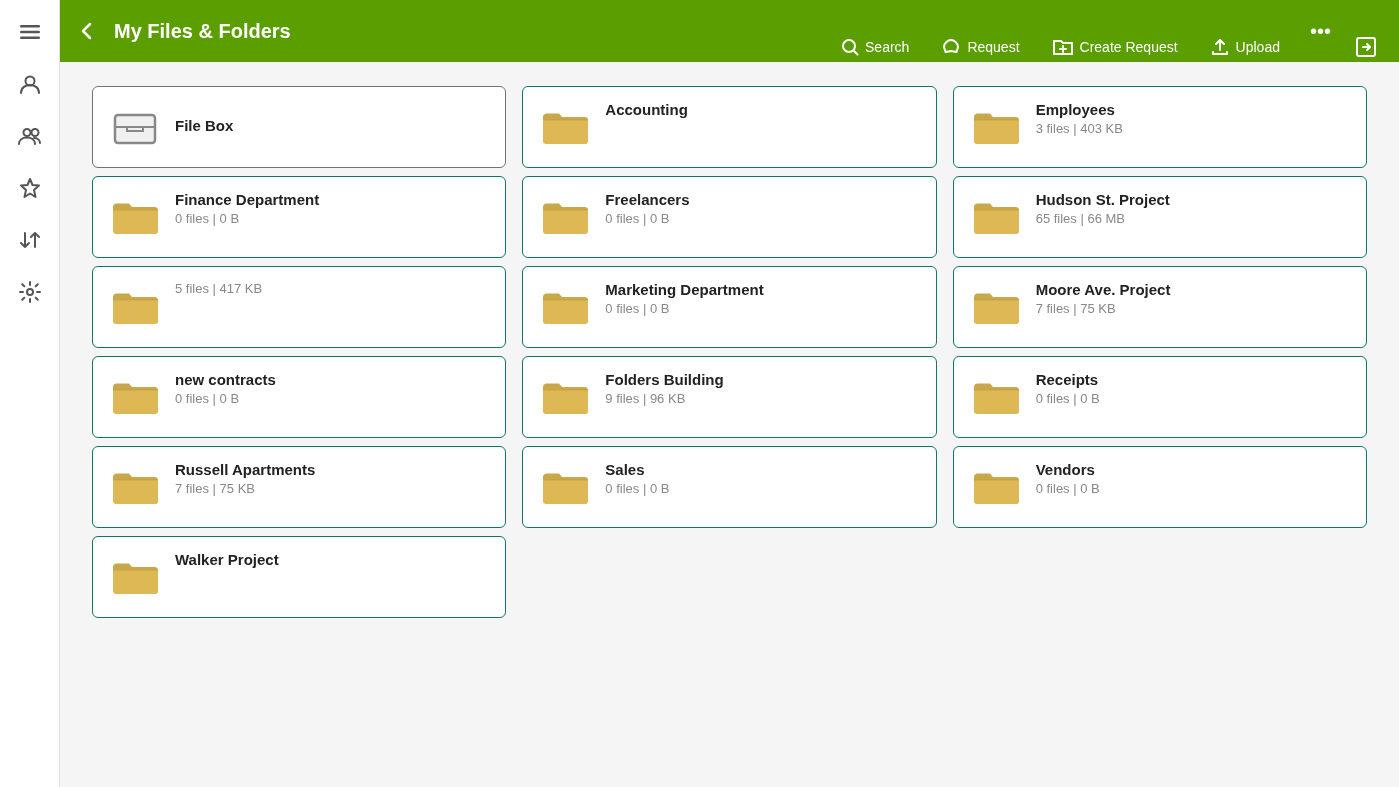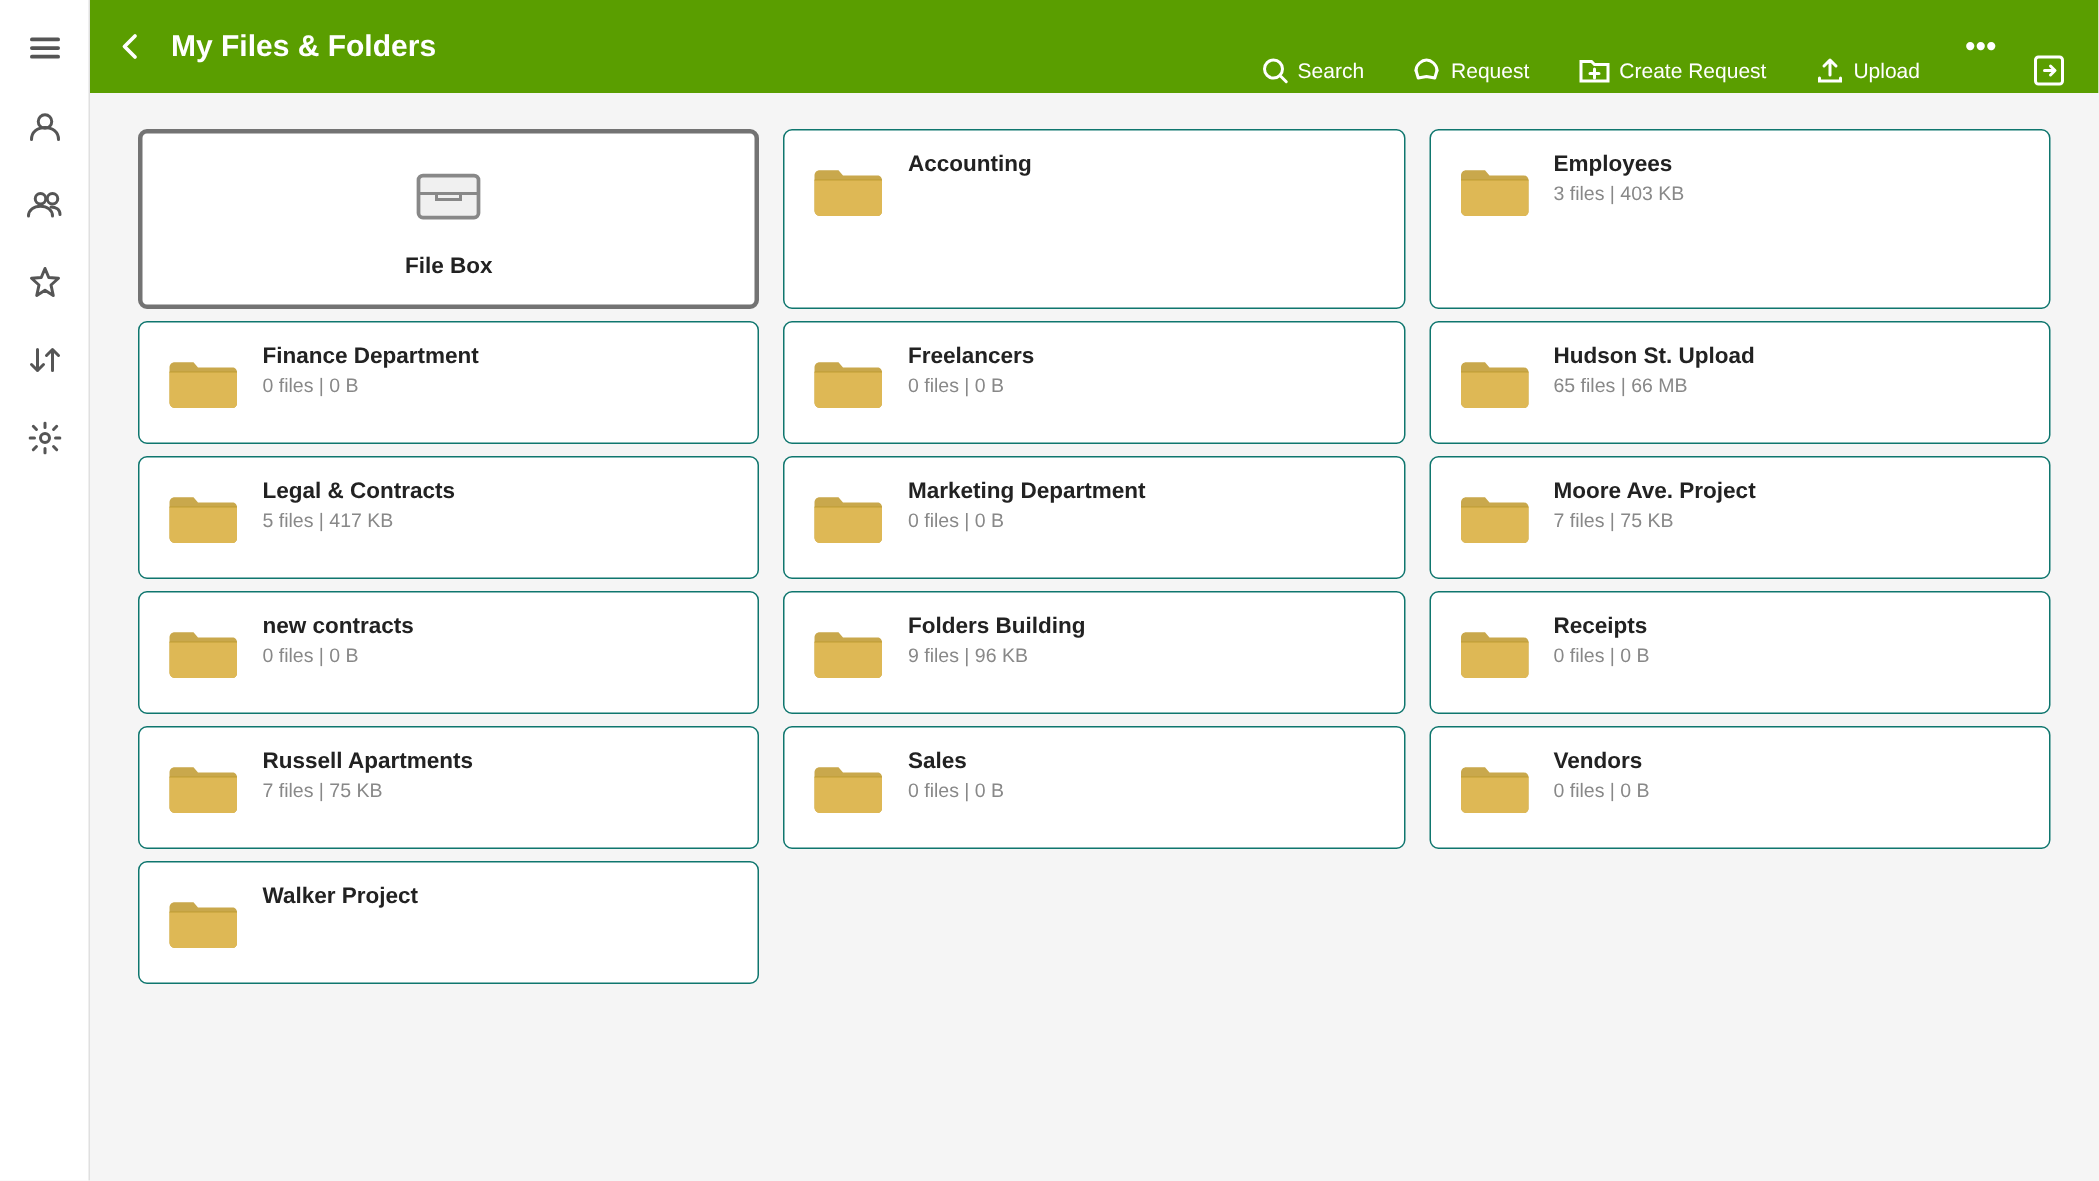--- a/index.html
+++ b/index.html
@@ -129,23 +129,22 @@
 
     
     .filebox-item {
       display: flex;
       align-items: center;
       gap: 14px;
       padding: 14px 16px;
       background: white;
       border-radius: 6px;
       cursor: pointer;
-      border: 3px solid #737373;
+      border: 1px solid #737373;
       min-height: 72px;
-      flex-direction: column;
     }
     .filebox-icon-wrap {
       width: 52px;
       height: 52px;
       display: flex;
       align-items: center;
       justify-content: center;
       flex-shrink: 0;
     }
 
@@ -311,34 +310,33 @@
     </div>
         <div class="folder-item">
       <div class="folder-icon-wrap">
         <svg class="folder-svg" viewBox="0 0 52 52" fill="none">
           <path d="M4 16 C4 14 5.5 12.5 7.5 12.5 L20 12.5 L23 16 L46 16 C47.6 16 49 17.4 49 19 L49 40 C49 41.6 47.6 43 46 43 L7.5 43 C5.5 43 4 41.4 4 39.4 Z" fill="#c9a84c"></path>
           <path d="M4 19 L49 19 L49 40 C49 41.6 47.6 43 46 43 L7.5 43 C5.5 43 4 41.4 4 39.4 Z" fill="#deb855"></path>
           <path d="M4 19 L49 19" stroke="#b8972a" stroke-width="0.5"></path>
         </svg>
       </div>
       <div class="folder-info">
-        <div class="folder-name">Hudson St. Upload</div>
+        <div class="folder-name">Hudson St. Project</div>
         <div class="folder-meta">65 files | 66 MB</div>
       </div>
     </div>
         <div class="folder-item">
       <div class="folder-icon-wrap">
         <svg class="folder-svg" viewBox="0 0 52 52" fill="none">
           <path d="M4 16 C4 14 5.5 12.5 7.5 12.5 L20 12.5 L23 16 L46 16 C47.6 16 49 17.4 49 19 L49 40 C49 41.6 47.6 43 46 43 L7.5 43 C5.5 43 4 41.4 4 39.4 Z" fill="#c9a84c"></path>
           <path d="M4 19 L49 19 L49 40 C49 41.6 47.6 43 46 43 L7.5 43 C5.5 43 4 41.4 4 39.4 Z" fill="#deb855"></path>
           <path d="M4 19 L49 19" stroke="#b8972a" stroke-width="0.5"></path>
         </svg>
       </div>
       <div class="folder-info">
-        <div class="folder-name">Legal &amp; Contracts</div>
         <div class="folder-meta">5 files | 417 KB</div>
       </div>
     </div>
         <div class="folder-item">
       <div class="folder-icon-wrap">
         <svg class="folder-svg" viewBox="0 0 52 52" fill="none">
           <path d="M4 16 C4 14 5.5 12.5 7.5 12.5 L20 12.5 L23 16 L46 16 C47.6 16 49 17.4 49 19 L49 40 C49 41.6 47.6 43 46 43 L7.5 43 C5.5 43 4 41.4 4 39.4 Z" fill="#c9a84c"></path>
           <path d="M4 19 L49 19 L49 40 C49 41.6 47.6 43 46 43 L7.5 43 C5.5 43 4 41.4 4 39.4 Z" fill="#deb855"></path>
           <path d="M4 19 L49 19" stroke="#b8972a" stroke-width="0.5"></path>
         </svg>

